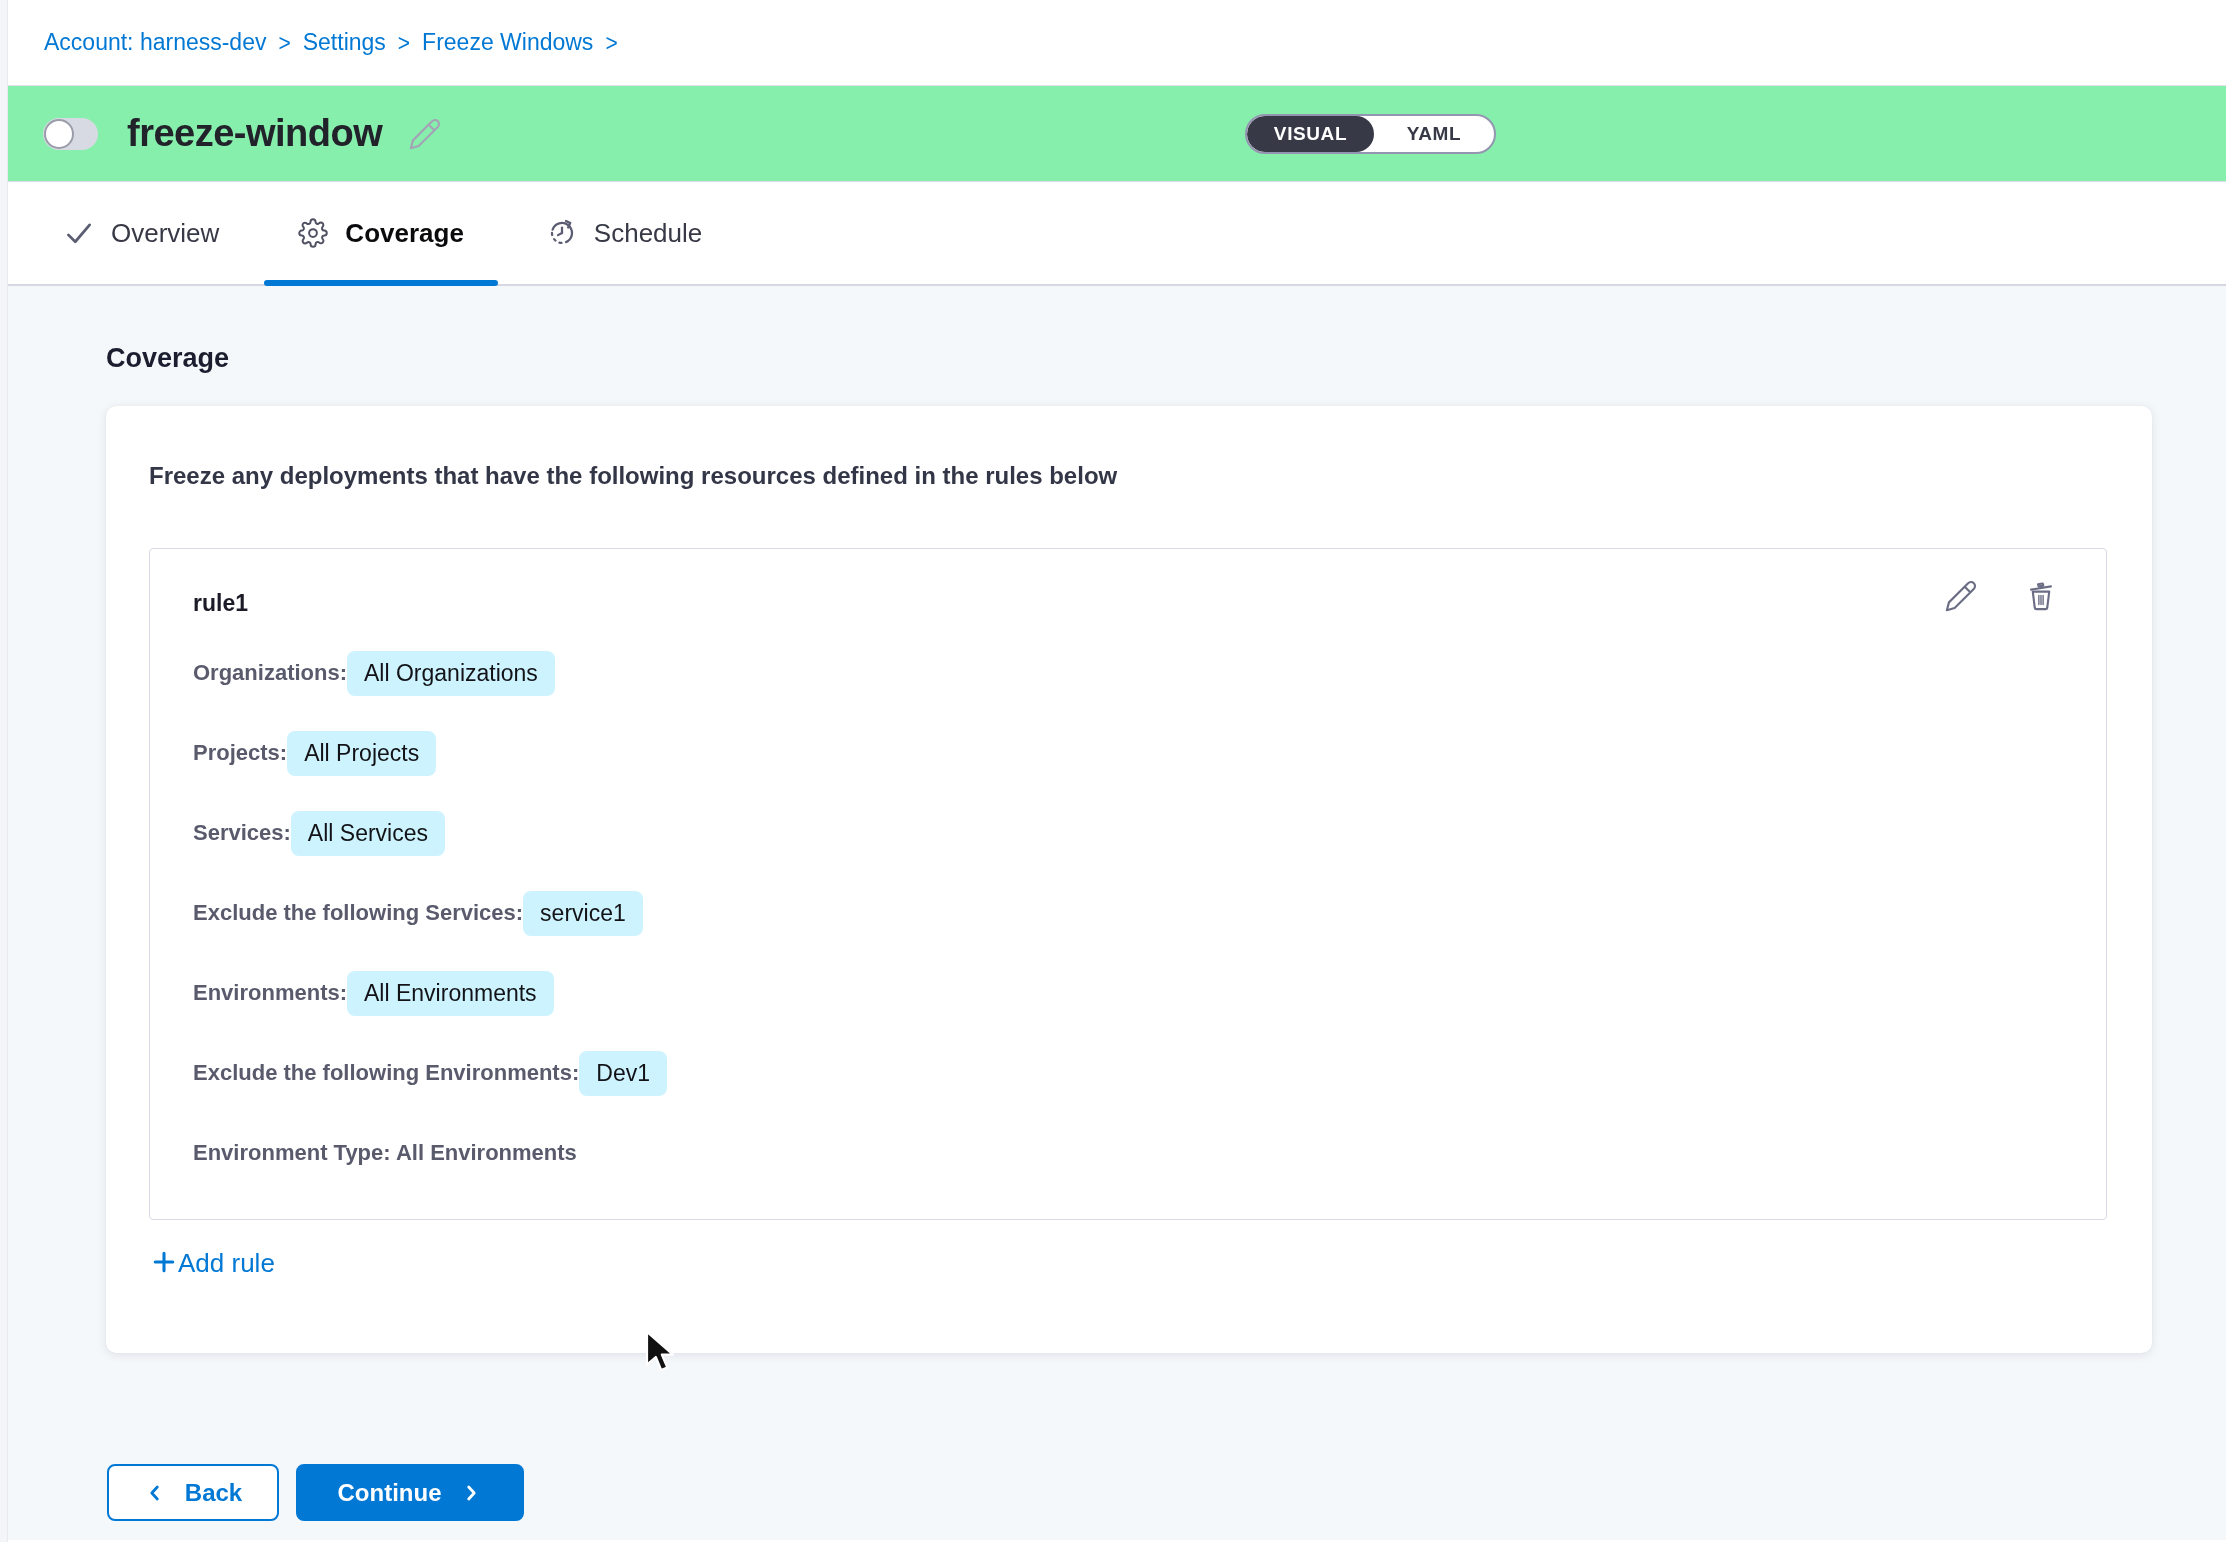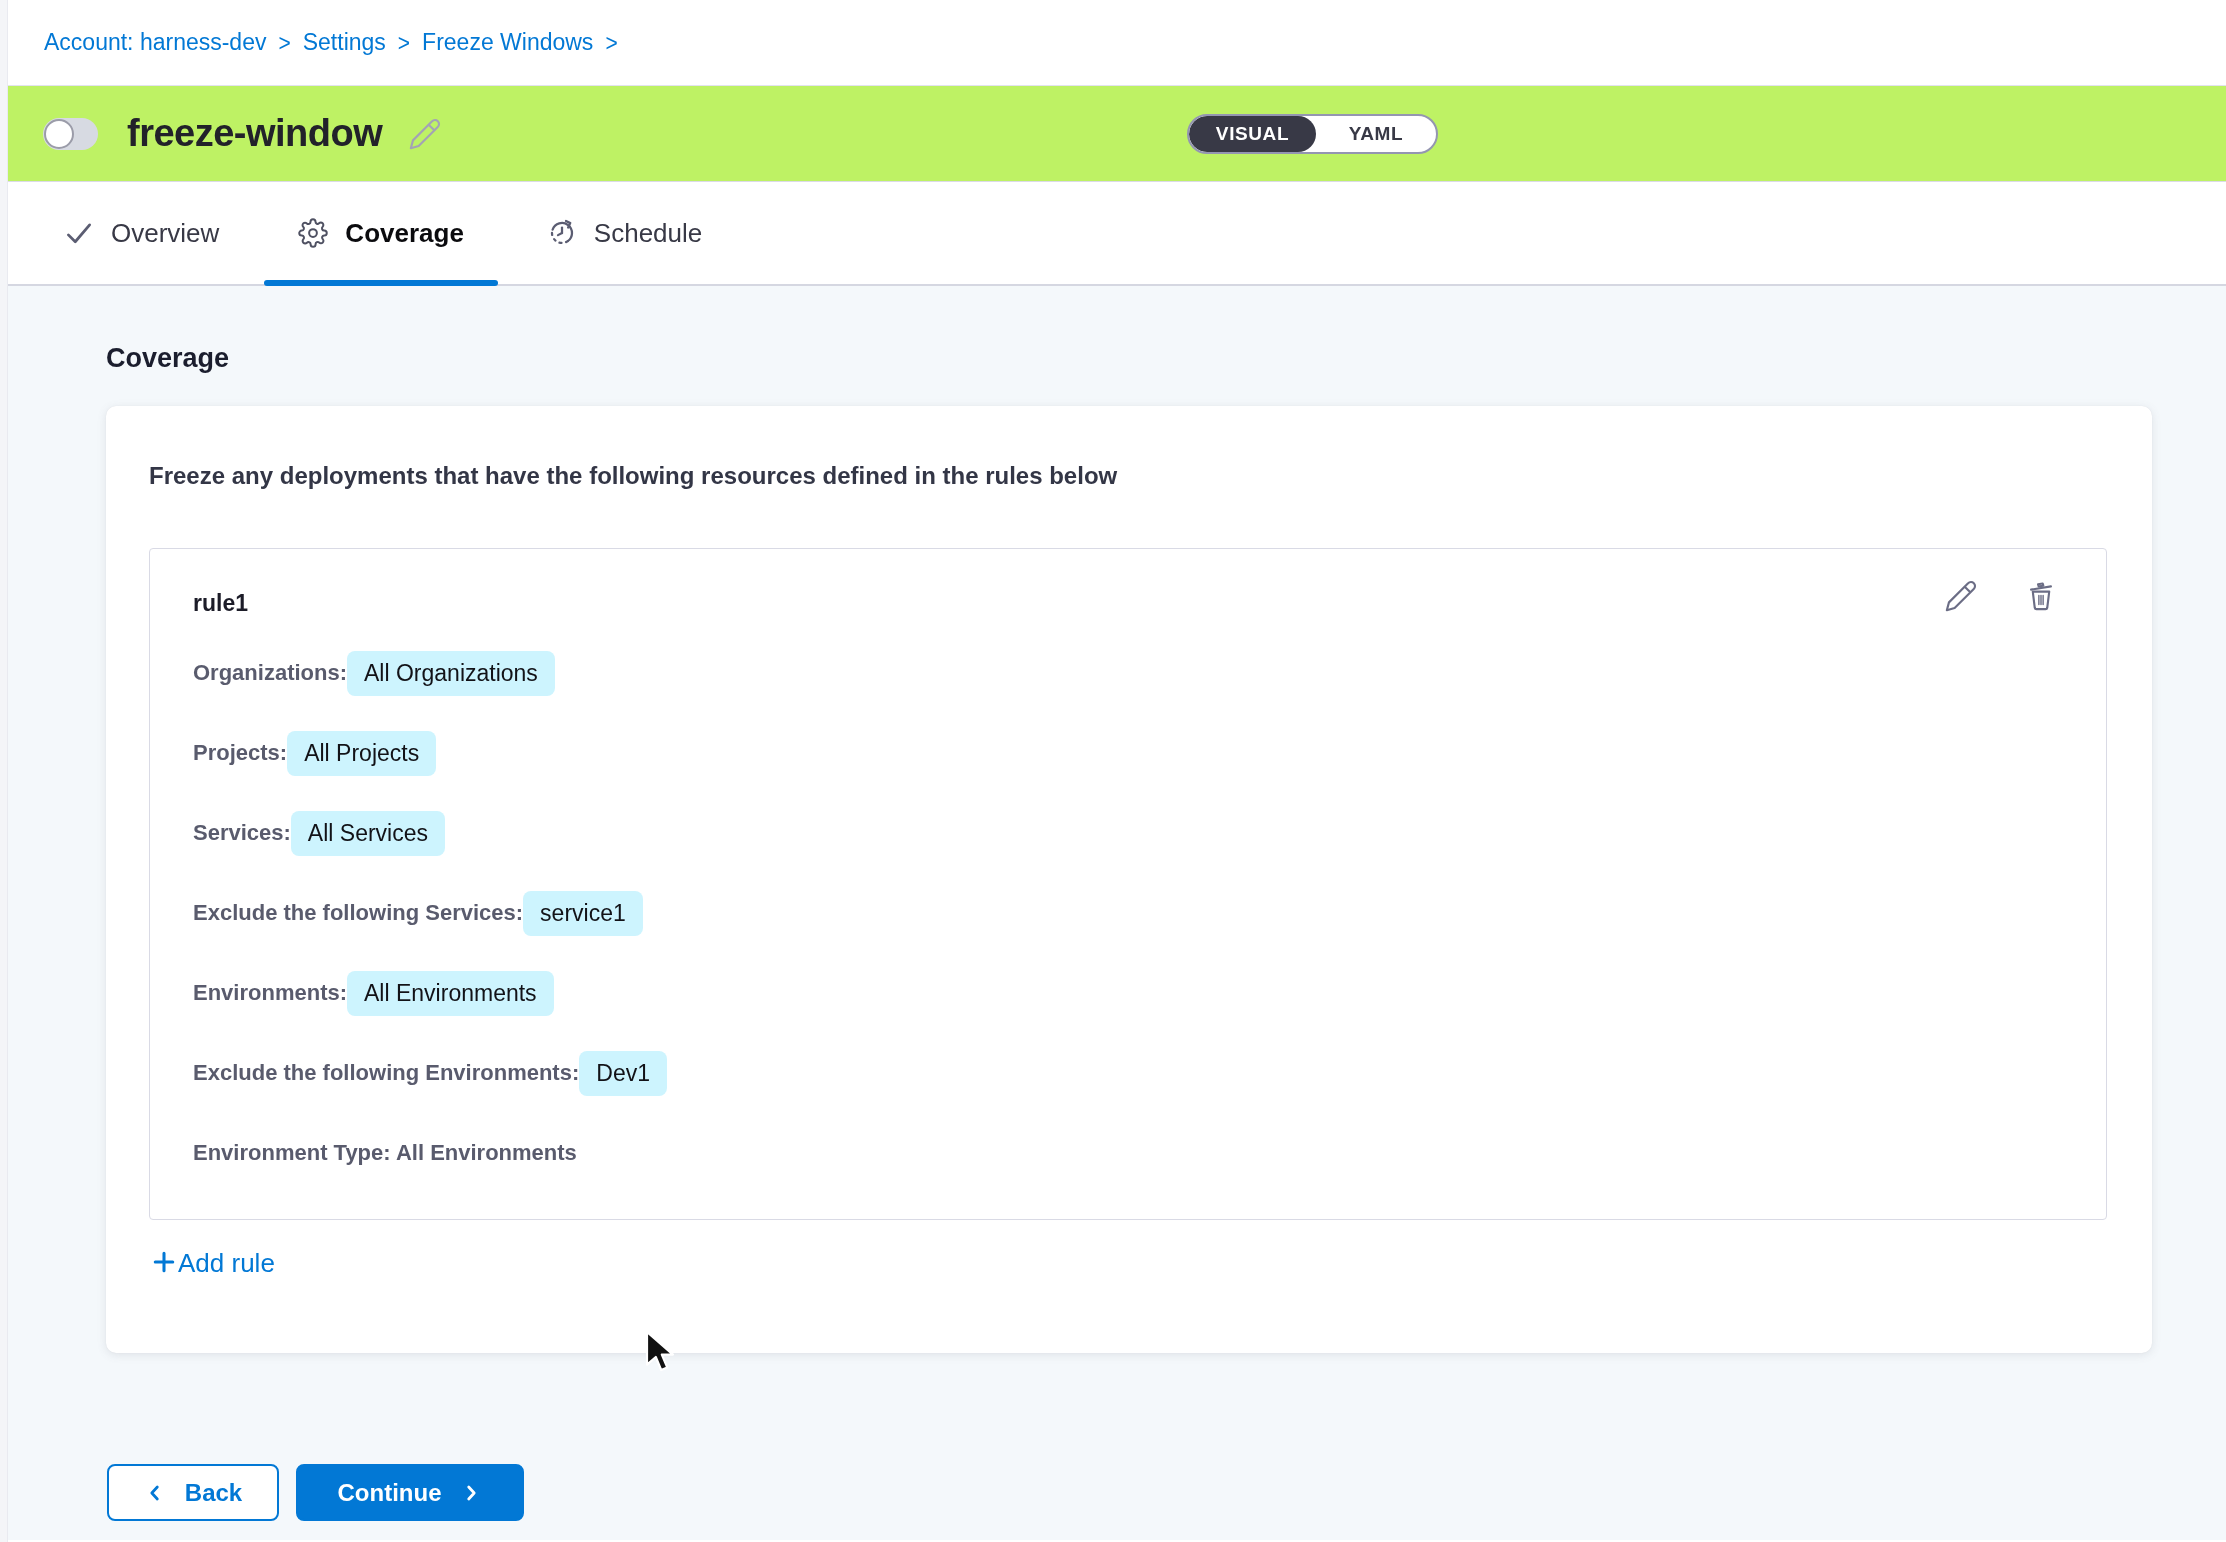--- a/index.html
+++ b/index.html
@@ -9,27 +9,27 @@
 
   .left-strip { position:absolute; left:0; top:0; width:8px; height:1542px; background:#f4f5f8; border-right:1px solid #e9eaf0; z-index:6; }
 
   
   .breadcrumb-row { height:86px; display:flex; align-items:center; padding-left:44px; border-bottom:1px solid #e3e3ee; background:#ffffff; }
   .breadcrumb { font-size:23px; color:var(--primary,#0278d5); display:flex; align-items:center; gap:12px; }
   .breadcrumb a { color:var(--primary,#0278d5); text-decoration:none; cursor:pointer; }
   .breadcrumb .sep { font-size:21px; color:var(--primary,#0278d5); transform:scaleY(1.15); }
 
   
-  .title-row { position:relative; height:96px; display:flex; align-items:center; padding-left:43px; border-bottom:1px solid #dbdbe7; background:#bef264; }
+  .title-row { position:relative; height:96px; display:flex; align-items:center; padding-left:43px; border-bottom:1px solid #dbdbe7; background:#86efac; }
   .toggle { position:relative; width:55px; height:32px; border-radius:16px; background:#d7dae2; cursor:pointer; flex:0 0 auto; }
   .toggle .knob { position:absolute; left:1px; top:1px; width:30px; height:30px; border-radius:50%; background:#ffffff; border:2px solid #9b9ca9; }
   .page-title { font-size:38px; font-weight:bold; color:#22222a; margin-left:29px; letter-spacing:-0.5px; }
   .title-pencil { margin-left:26px; color:#a3a3b5; display:flex; cursor:pointer; }
 
-  .view-toggle { position:absolute; left:1187px; top:50%; transform:translateY(-50%); width:251px; height:40px; border:2px solid #9496b1; border-radius:20px; background:#ffffff; display:flex; align-items:stretch; overflow:hidden; }
+  .view-toggle { position:absolute; left:1245px; top:50%; transform:translateY(-50%); width:251px; height:40px; border:2px solid #9496b1; border-radius:20px; background:#ffffff; display:flex; align-items:stretch; overflow:hidden; }
   .view-toggle .seg { border:none; background:transparent; font-family:inherit; font-size:19px; font-weight:bold; letter-spacing:0.6px; color:#383946; cursor:pointer; flex:1; display:flex; align-items:center; justify-content:center; }
   .view-toggle .seg-active { background:var(--toggle_dark,#383946); color:#ffffff; border-radius:20px; flex:0 0 127px; }
 
   
   .tabs { position:relative; height:104px; background:#ffffff; border-bottom:2px solid #d5d7e1; display:flex; align-items:center; padding-left:64px; }
   .tab { position:relative; height:100%; display:flex; align-items:center; gap:17px; font-size:26px; color:#383946; cursor:pointer; }
   .tab .tab-icon { color:#5b5d72; display:flex; }
   .tab-coverage { margin-left:45px; padding:0 34px; font-weight:bold; color:#0b0b0e; }
   .tab-coverage .tab-icon { color:#4f5162; }
   .tab-coverage::after { content:""; position:absolute; left:0; right:0; bottom:-2px; height:6px; border-radius:3px; background:var(--primary,#0278d5); }

